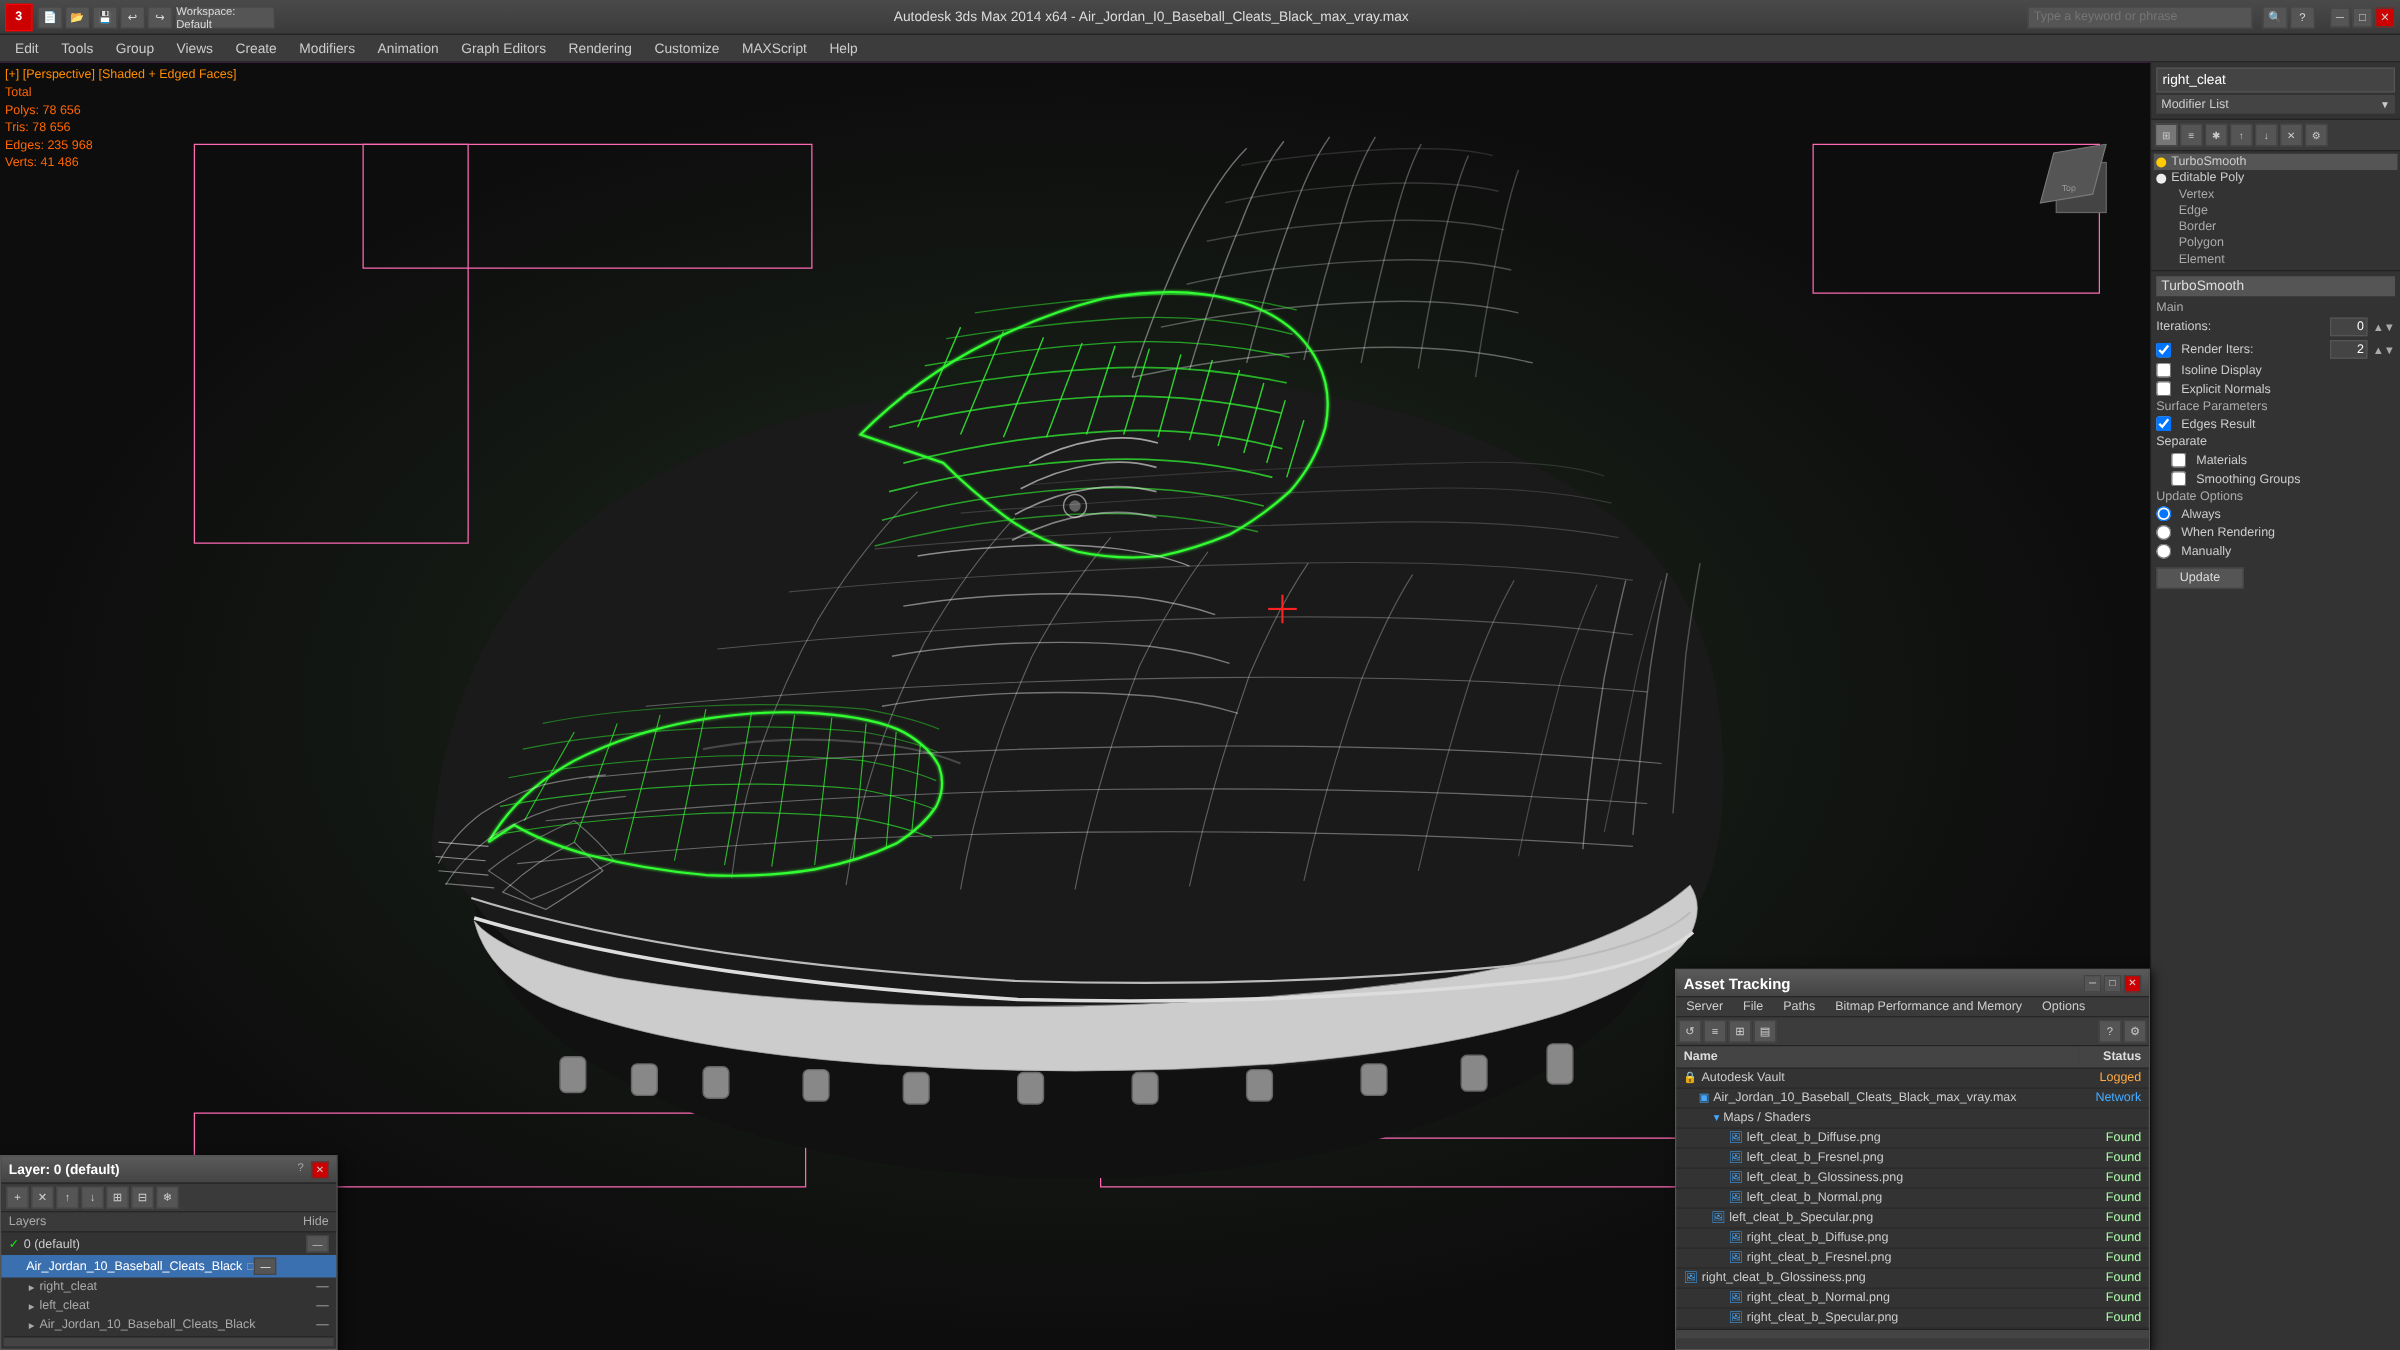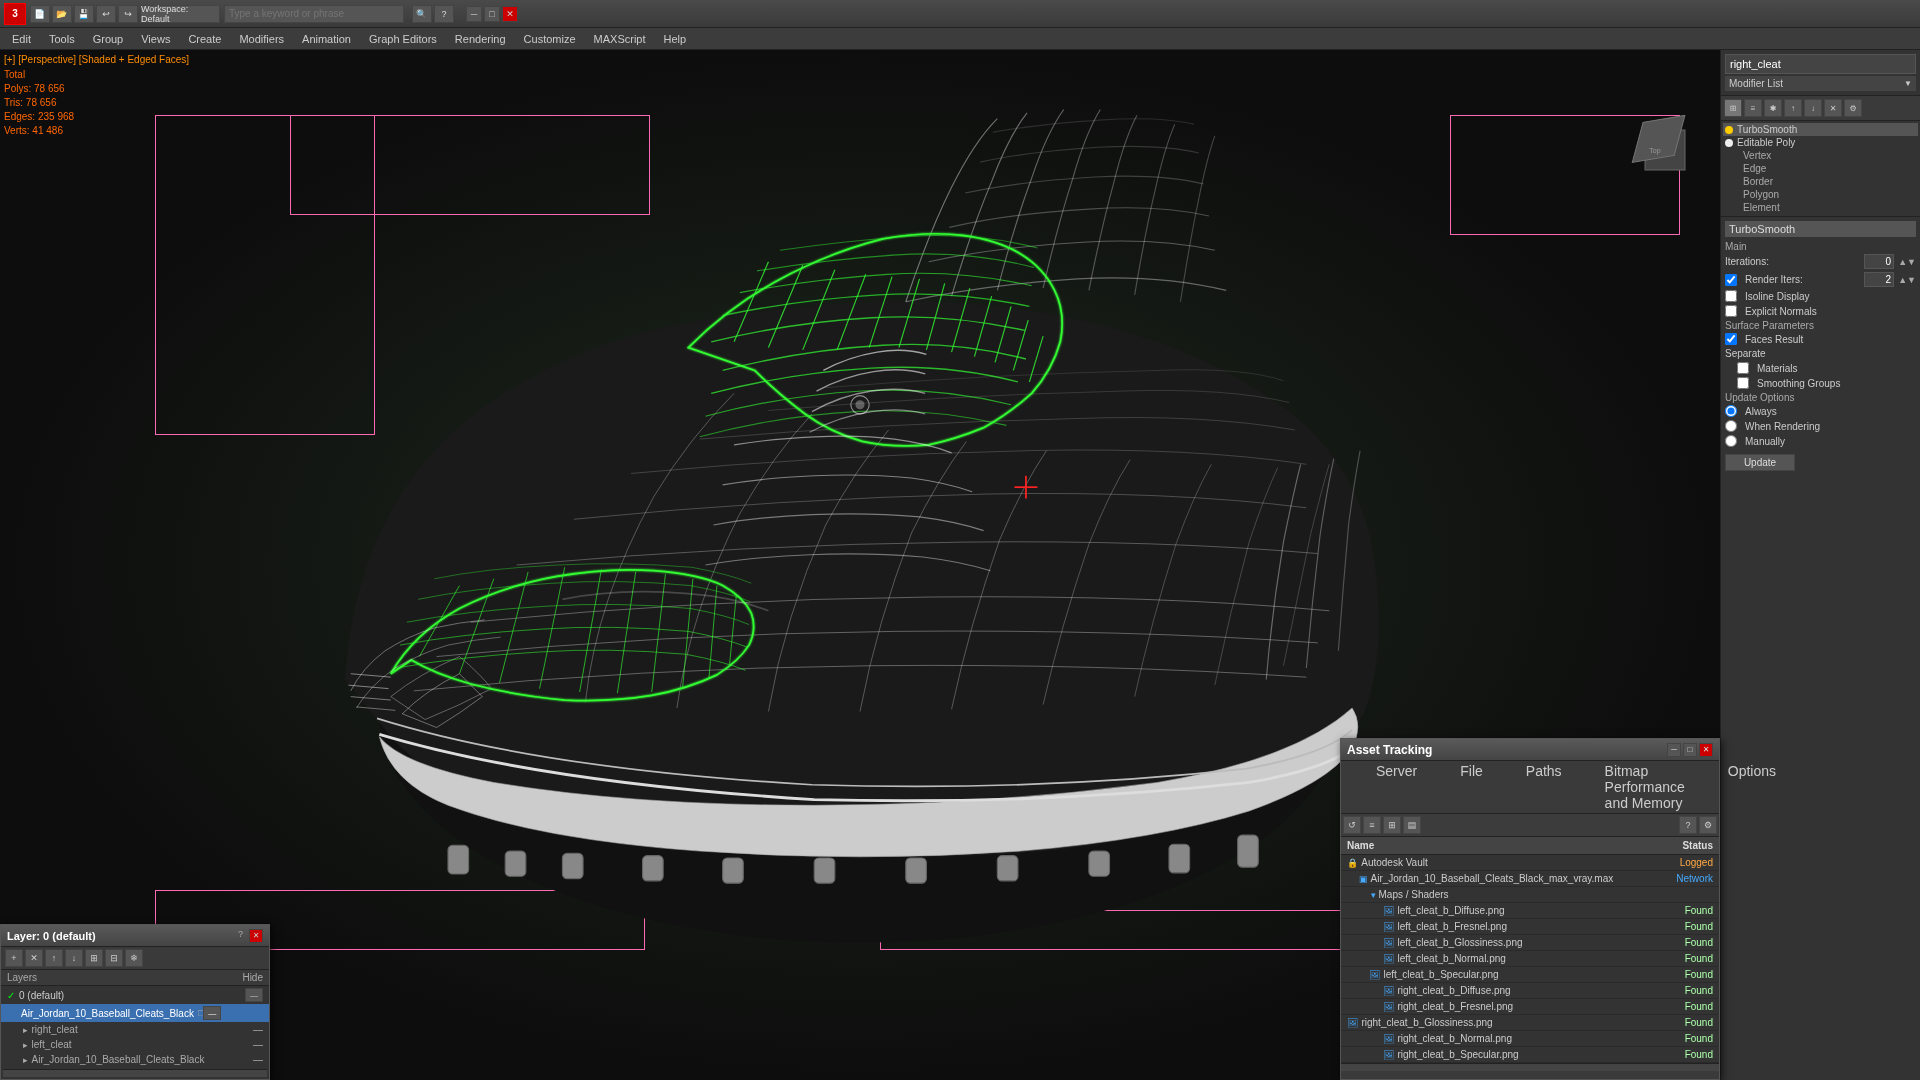--- a/index.html
+++ b/index.html
@@ -103,21 +103,21 @@
       background: linear-gradient(to bottom, #5a5a5a, #444);
       display: flex; align-items: center; justify-content: space-between;
       padding: 3px 6px; font-size: 11px; color: #ddd; border-bottom: 1px solid #222;
       height: 22px;
     }
     #asset-panel .ap-title { font-size: 12px; font-weight: bold; color: #fff; }
     #asset-panel .ap-win-btns { display: flex; gap: 2px; }
     #asset-panel .ap-win-btn { width: 14px; height: 14px; background: #555; border: 1px solid #444; font-size: 8px; display: flex; align-items: center; justify-content: center; cursor: pointer; }
     #asset-panel .ap-win-btn.close { background: #c00; }
     #asset-panel .ap-menubar { display: flex; gap: 0; background: #3a3a3a; border-bottom: 1px solid #222; }
-    #asset-panel .ap-menu { padding: 2px 8px; font-size: 14px; color: #ccc; cursor: pointer; margin-left: 27px; }
+    #asset-panel .ap-menu { padding: 2px 8px; font-size: 10px; color: #ccc; cursor: pointer; }
     #asset-panel .ap-toolbar { display: flex; align-items: center; padding: 2px; gap: 2px; border-bottom: 1px solid #222; background: #3c3c3c; justify-content: space-between; }
     #asset-panel .ap-tb-left { display: flex; gap: 2px; }
     #asset-panel .ap-icon-btn { width: 18px; height: 18px; background: #555; border: 1px solid #444; display: flex; align-items: center; justify-content: center; font-size: 9px; cursor: pointer; color: #ccc; }
     #asset-panel .ap-tb-right { display: flex; gap: 2px; }
     #asset-panel .ap-table { width: 100%; border-collapse: collapse; font-size: 10px; }
     #asset-panel .ap-table th { background: #444; padding: 3px 6px; text-align: left; color: #ddd; border-bottom: 1px solid #222; }
     #asset-panel .ap-table th:last-child { text-align: right; }
     #asset-panel .ap-table td { padding: 2px 6px; border-bottom: 1px solid #2a2a2a; color: #ccc; vertical-align: middle; }
     #asset-panel .ap-table .status { text-align: right; color: #ccc; }
     #asset-panel .ap-table .status.found { color: #aaffaa; }
@@ -163,20 +163,21 @@
 <div id="topbar">
   <div class="logo">3</div>
   <div class="tb-btns">
     <div class="tb-btn">📄</div>
     <div class="tb-btn">📂</div>
     <div class="tb-btn">💾</div>
     <div class="tb-btn">↩</div>
     <div class="tb-btn">↪</div>
     <div class="tb-btn" style="width:80px;font-size:9px;">Workspace: Default</div>
   </div>
+  <div class="tb-title">Autodesk 3ds Max 2014 x64 - Air_Jordan_I0_Baseball_Cleats_Black_max_vray.max</div>
   <input class="search-box" placeholder="Type a keyword or phrase" style="">
   <div class="tb-icons">
     <div class="tb-btn">🔍</div>
     <div class="tb-btn">?</div>
   </div>
   <div class="tb-icons" style="margin-left:8px;">
     <div class="win-btn">─</div>
     <div class="win-btn">□</div>
     <div class="win-btn close">✕</div>
   </div>
@@ -432,21 +433,21 @@
 
       <div class="ts-row">
         <input type="checkbox" class="ts-checkbox" style="">
         <label class="ts-label">Explicit Normals</label>
       </div>
 
       <div class="ts-section">Surface Parameters</div>
 
       <div class="ts-row">
         <input type="checkbox" checked="" class="ts-checkbox" style="">
-        <label class="ts-label">Faces Result</label>
+        <label class="ts-label">Edges Result</label>
       </div>
 
       <div class="ts-row">
         <label class="ts-label">Separate</label>
       </div>
 
       <div class="ts-row" style="padding-left:12px;">
         <input type="checkbox" class="ts-checkbox" style="">
         <label class="ts-label">Materials</label>
       </div>

